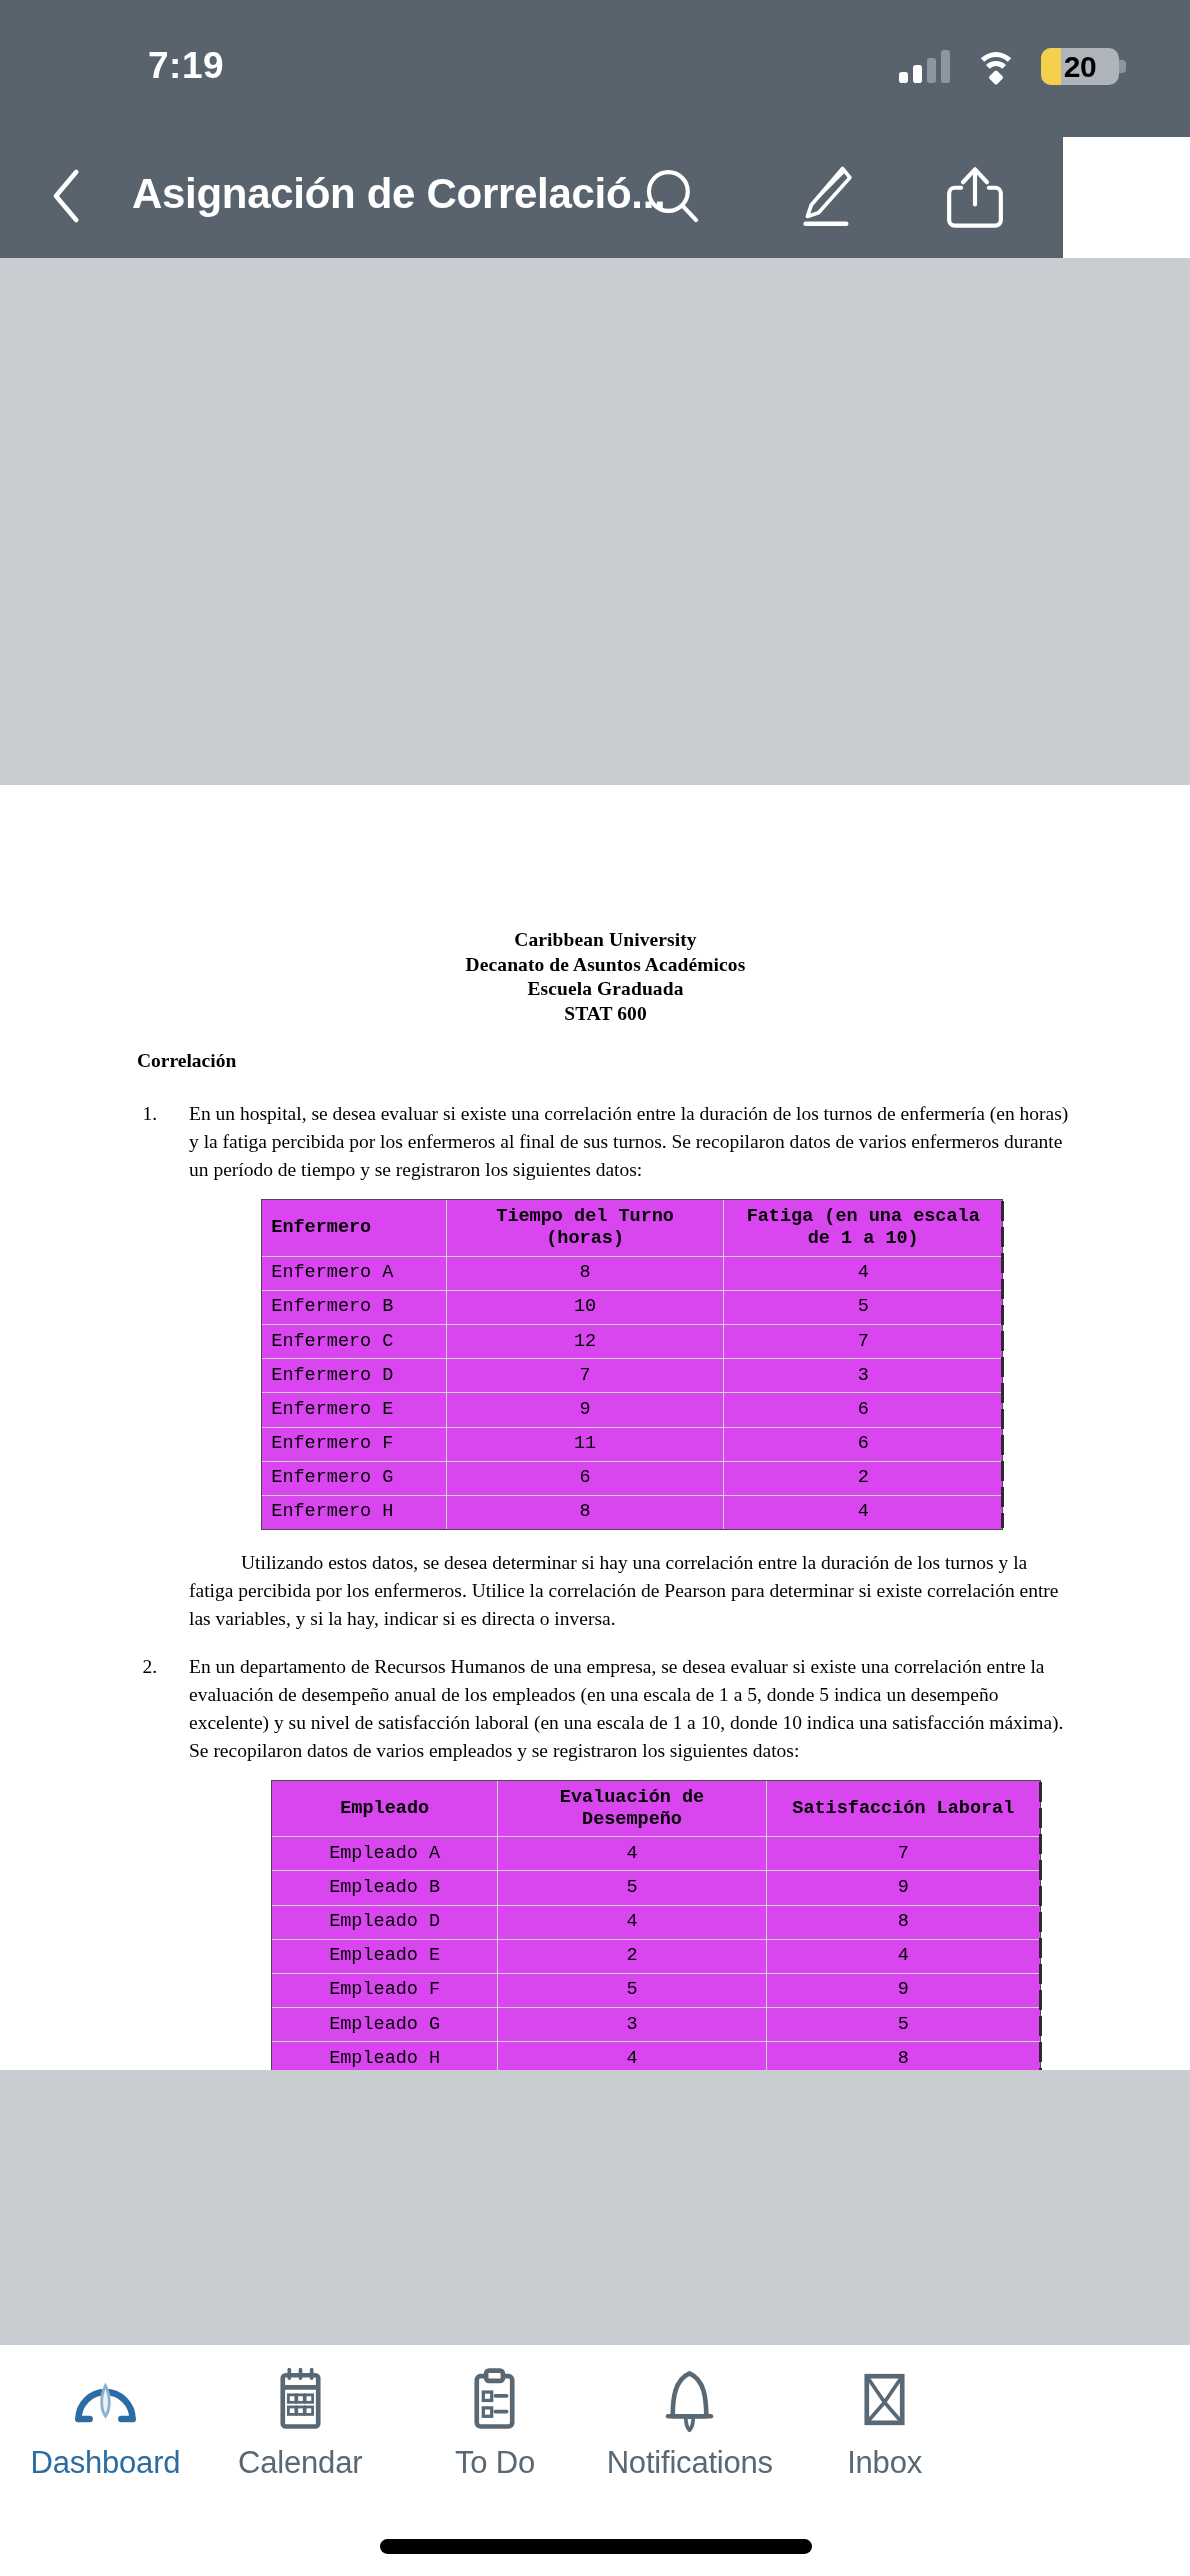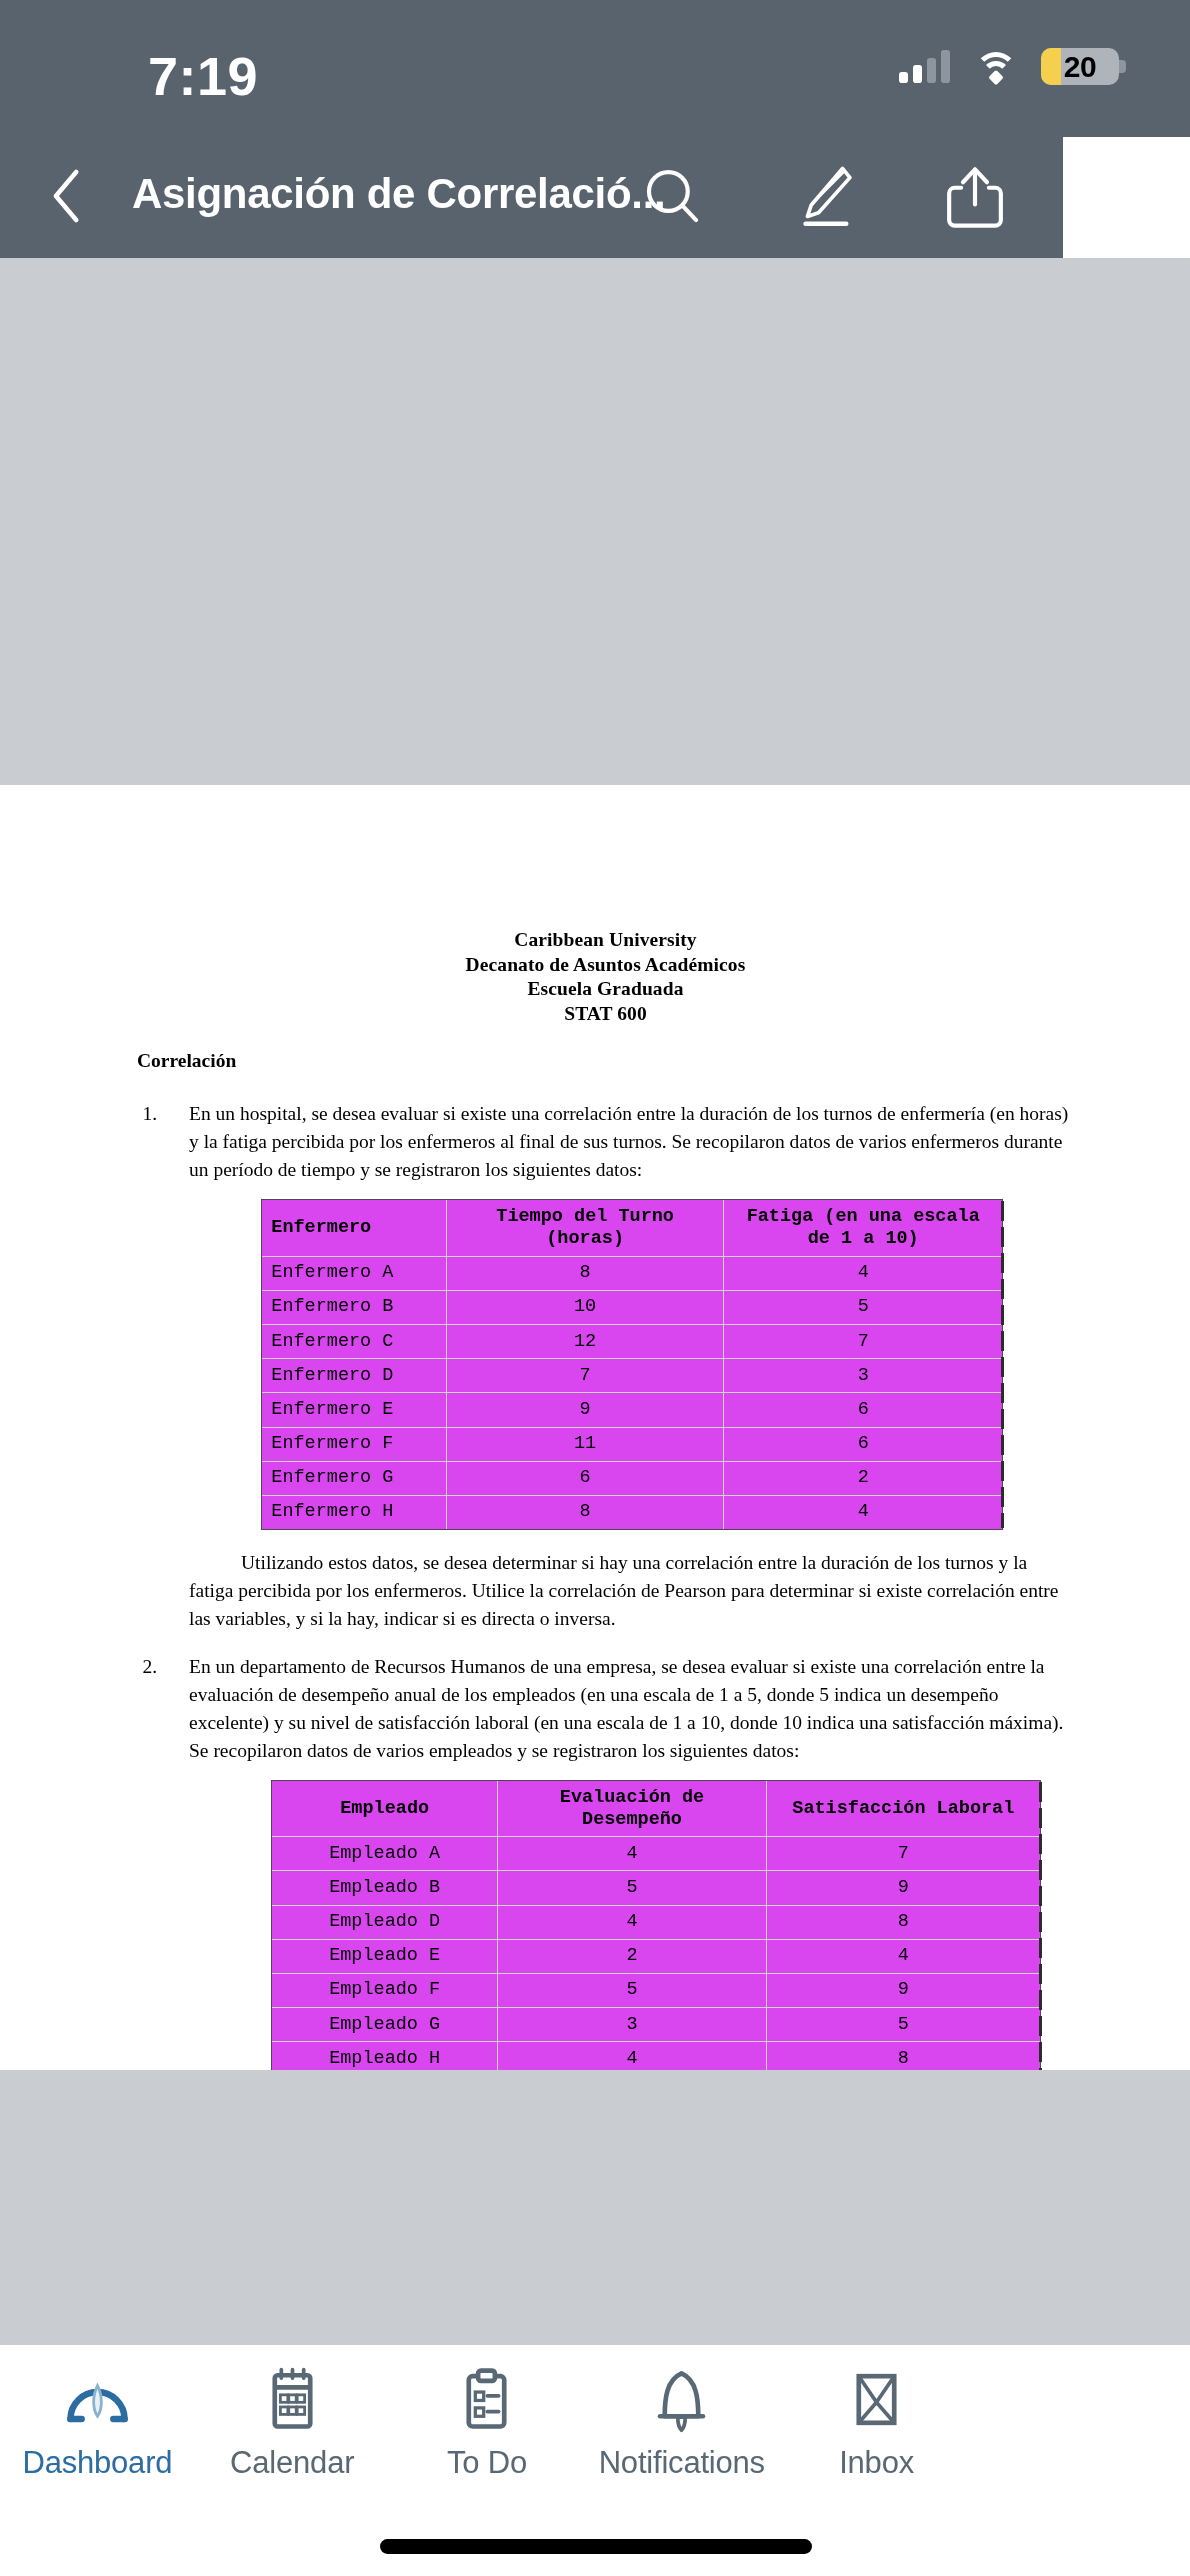--- a/index.html
+++ b/index.html
@@ -18,21 +18,21 @@
   
   #statusbar {
     position: absolute; top: 0; left: 0;
     width: 1191px; height: 137px;
     background: #58636e;
   }
   #status-time {
     position: absolute; left: 148px; top: 45px;
     width: 185px;
     color: #ffffff;
-    font-size: 54px;
+    font-size: 37px;
     font-weight: 600;
     letter-spacing: 0.5px;
     text-align: left;
   }
   #status-right {
     position: absolute; right: 72px; top: 48px;
     display: flex; align-items: center; gap: 23px;
   }
   .sig-bars { display: flex; align-items: flex-end; gap: 4.6px; height: 33px; }
   .sig-bars i { display: block; width: 9.3px; border-radius: 2.8px; background: #ffffff; }
@@ -230,21 +230,21 @@
     width: 1191px; height: 274px;
     background: #c9cdd2;
   }
   #tabbar {
     position: absolute; top: 2344px; left: 0;
     width: 1191px; height: 232px;
     background: #ffffff;
     border-top: 1.9px solid #c9cdd2;
   }
   #tabs {
-    position: absolute; top: 20.4px; left: 0;
+    position: absolute; top: 20.4px; left: 8px;
     width: 974px;
     display: flex;
   }
   .tab {
     flex: 1 1 0;
     display: flex; flex-direction: column;
     align-items: center; justify-content: flex-start;
     gap: 11px;
   }
   .tab .ticon { width: 69px; height: 69px; display: block; }

